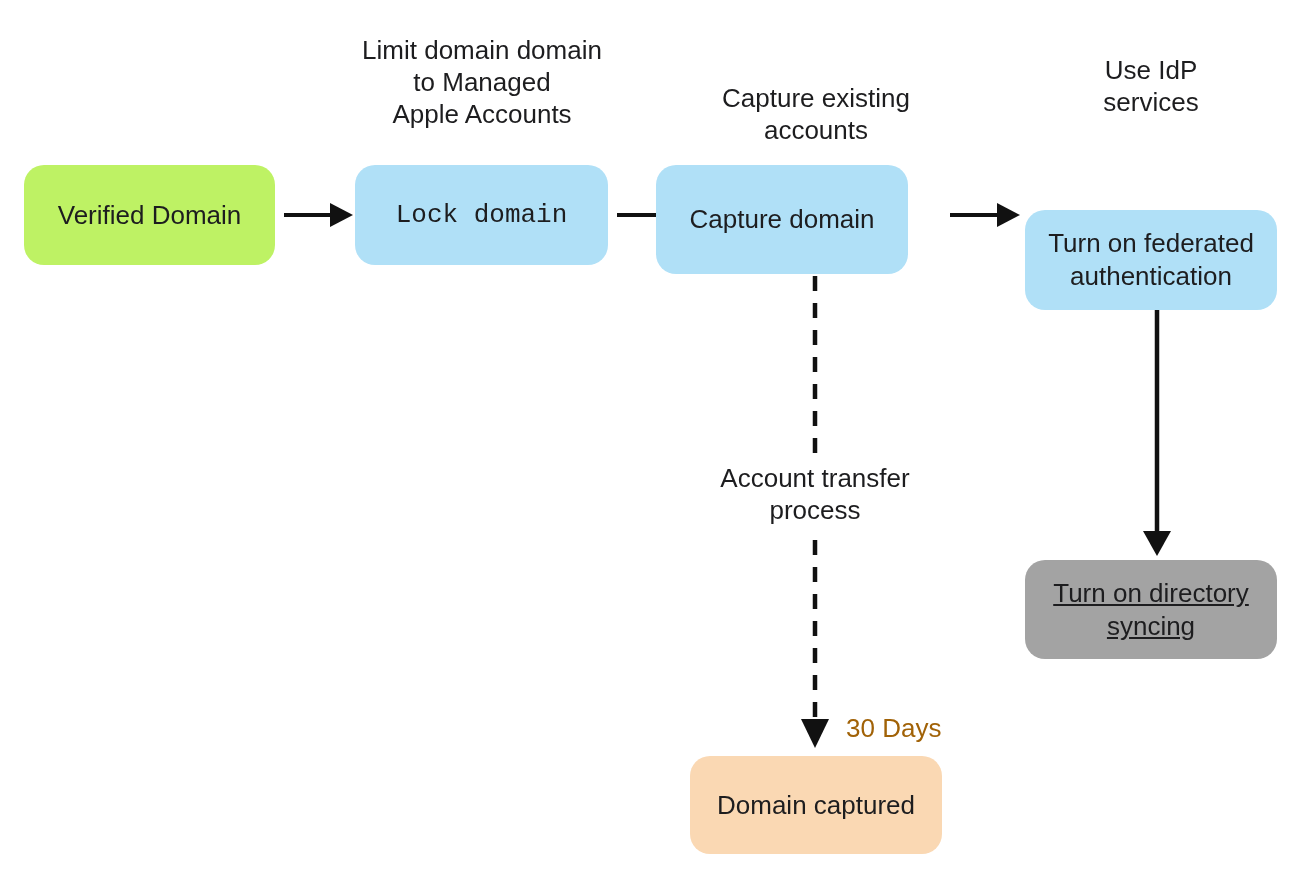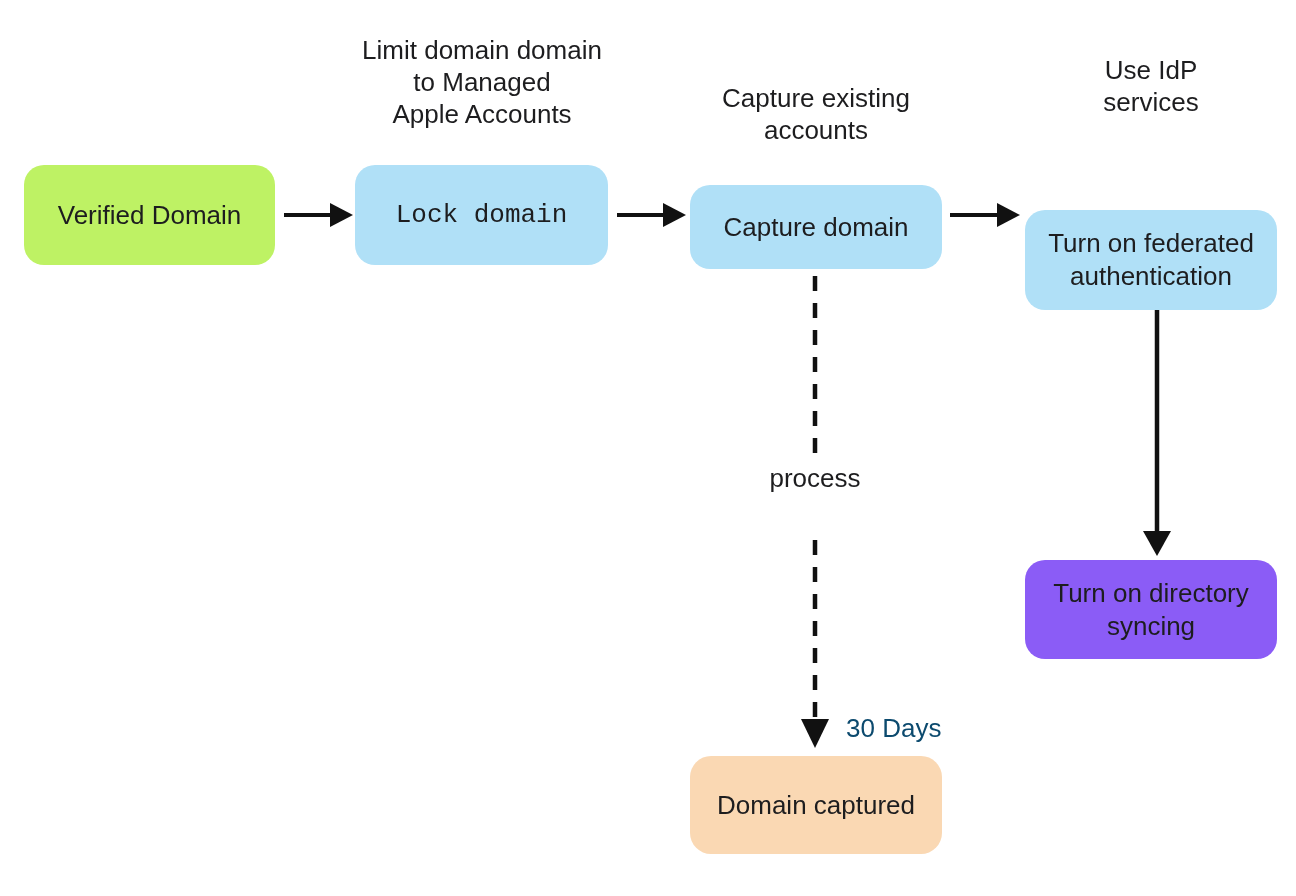--- a/index.html
+++ b/index.html
@@ -16,40 +16,40 @@
     display: flex; align-items: center; justify-content: center;
     text-align: center;
     border-radius: 20px;
     font-size: 26px; line-height: 33px;
     color: #1d1d1f;
     padding: 0 12px;
     box-sizing: border-box;
   }
   .node-verified   { left: 24px;   top: 165px; width: 251px; height: 100px; }
   .node-lock       { left: 355px;  top: 165px; width: 253px; height: 100px; font-family: Liberation Mono, monospace; }
-  .node-capture    { left: 690px;  top: 165px; width: 252px; height: 84px; margin-top: 20px; }
+  .node-capture    { left: 656px;  top: 165px; width: 252px; height: 109px; }
   .node-federated  { left: 1025px; top: 165px; width: 252px; height: 100px; }
   .node-syncing    { left: 1025px; top: 560px; width: 252px; height: 99px;  }
-  .node-captured   { left: 690px;  top: 756px; width: 252px; height: 98px; border-radius: 21px;  }
+  .node-captured   { left: 690px;  top: 756px; width: 252px; height: 98px;  }
   .note {
     position: absolute;
     text-align: center;
     font-size: 26px; line-height: 32px;
     color: #1d1d1f;
     width: 400px;
   }
   .note-lock     { left: 282px; top: 34px;  }
   .note-capture  { left: 616px; top: 54px; margin-top: 28px;  }
   .note-idp      { left: 951px; top: 54px;  }
   .note-transfer { left: 615px; top: 462px; }
   .note-duration {
     position: absolute;
     left: 846px; top: 712px;
     font-size: 26px; line-height: 32px;
-    color: #0c4a6e;
+    color: #a16207;
     text-align: left;
   }
 </style>
 </head>
 <body>
 
 <div class="canvas">
 
   <svg class="arrow-layer" width="1296" height="896" viewBox="0 0 1296 896" xmlns="http://www.w3.org/2000/svg">
 
@@ -89,21 +89,22 @@
   </div>
   <div class="note note-idp">
     <div>Use IdP</div>
     <div>services</div>
   </div>
 
   <div class="node node-verified" style="background-color: #bef264;">Verified Domain</div>
   <div class="node node-lock" style="background-color: rgb(176, 224, 247);">Lock domain</div>
   <div class="node node-capture" style="background-color: rgb(176, 224, 247);">Capture domain</div>
   <div class="node node-federated" style="background-color: rgb(176, 224, 247); margin-top: 45px;">Turn on federated authentication</div>
-  <div class="node node-syncing" style="background-color: #8b5cf6;">Turn on directory syncing</div>
+  <div class="node node-syncing" style="background-color: #a3a3a3; text-decoration: underline;">Turn on directory syncing</div>
   <div class="node node-captured" style="background-color: rgb(250, 216, 179);">Domain captured</div>
 
   <div class="note note-transfer">
+    <div>Account transfer</div>
     <div>process</div>
   </div>
   <div class="note-duration">30 Days</div>
 
 </div>
 
 </body></html>

